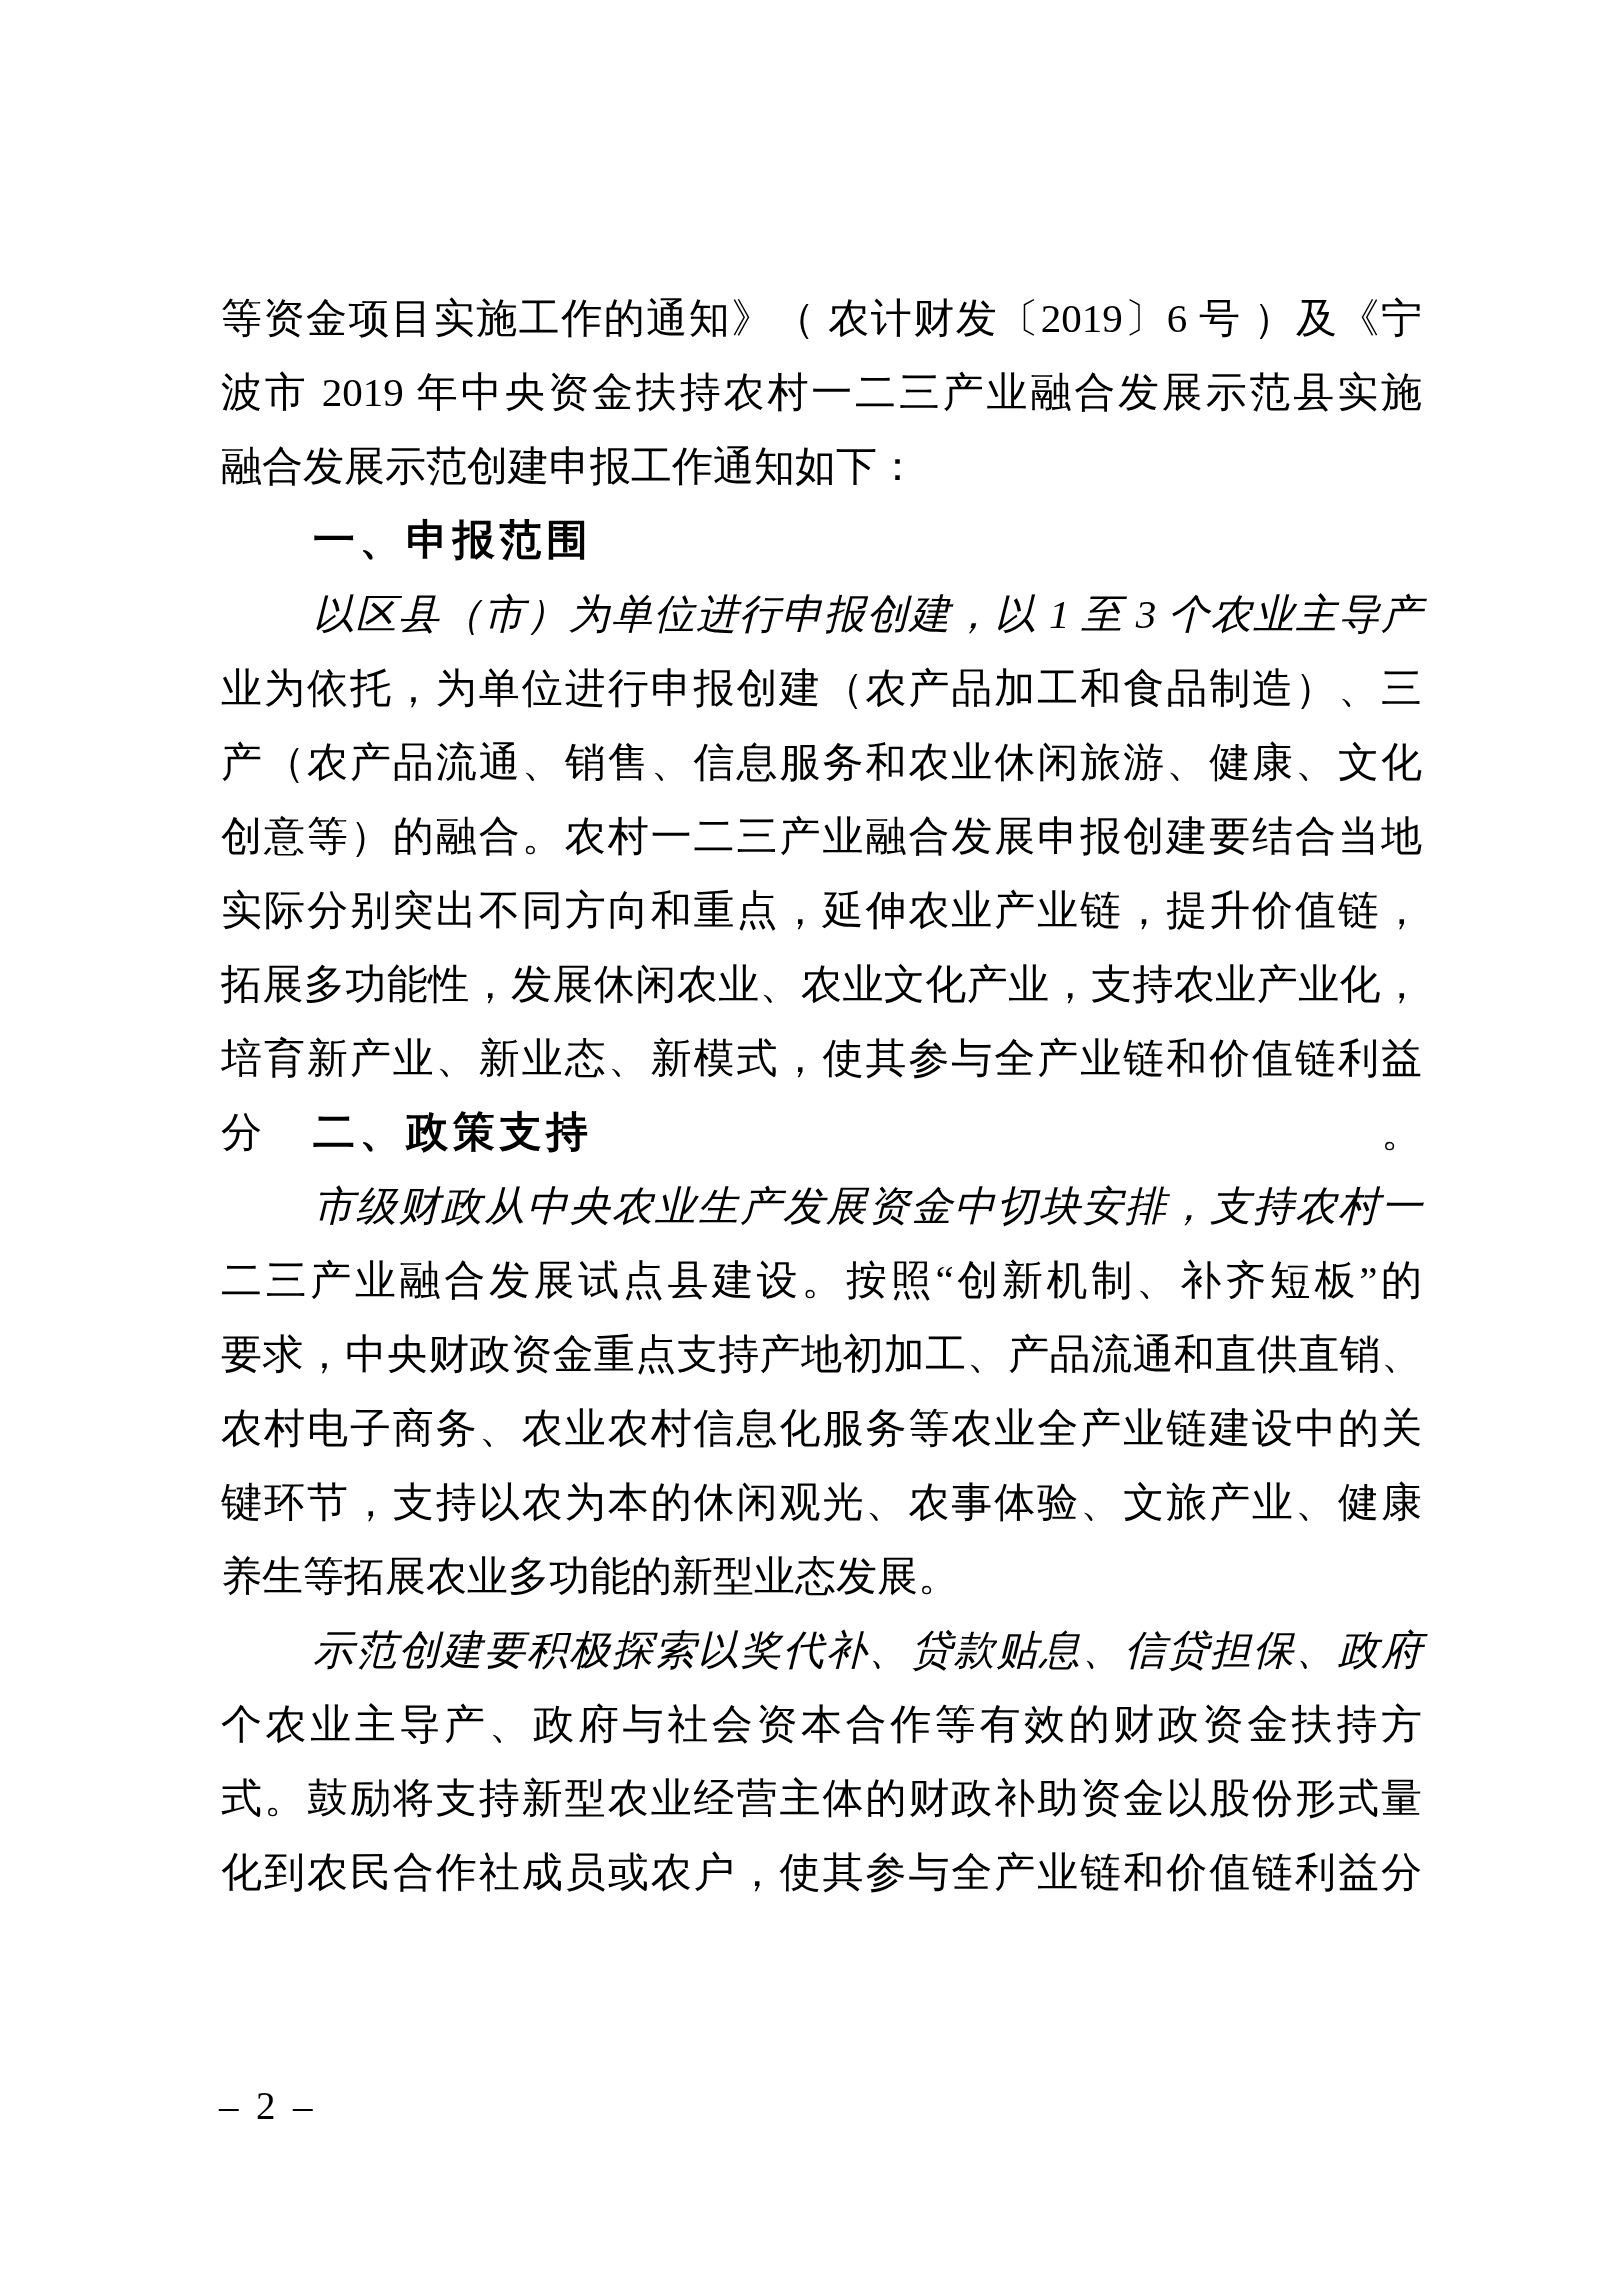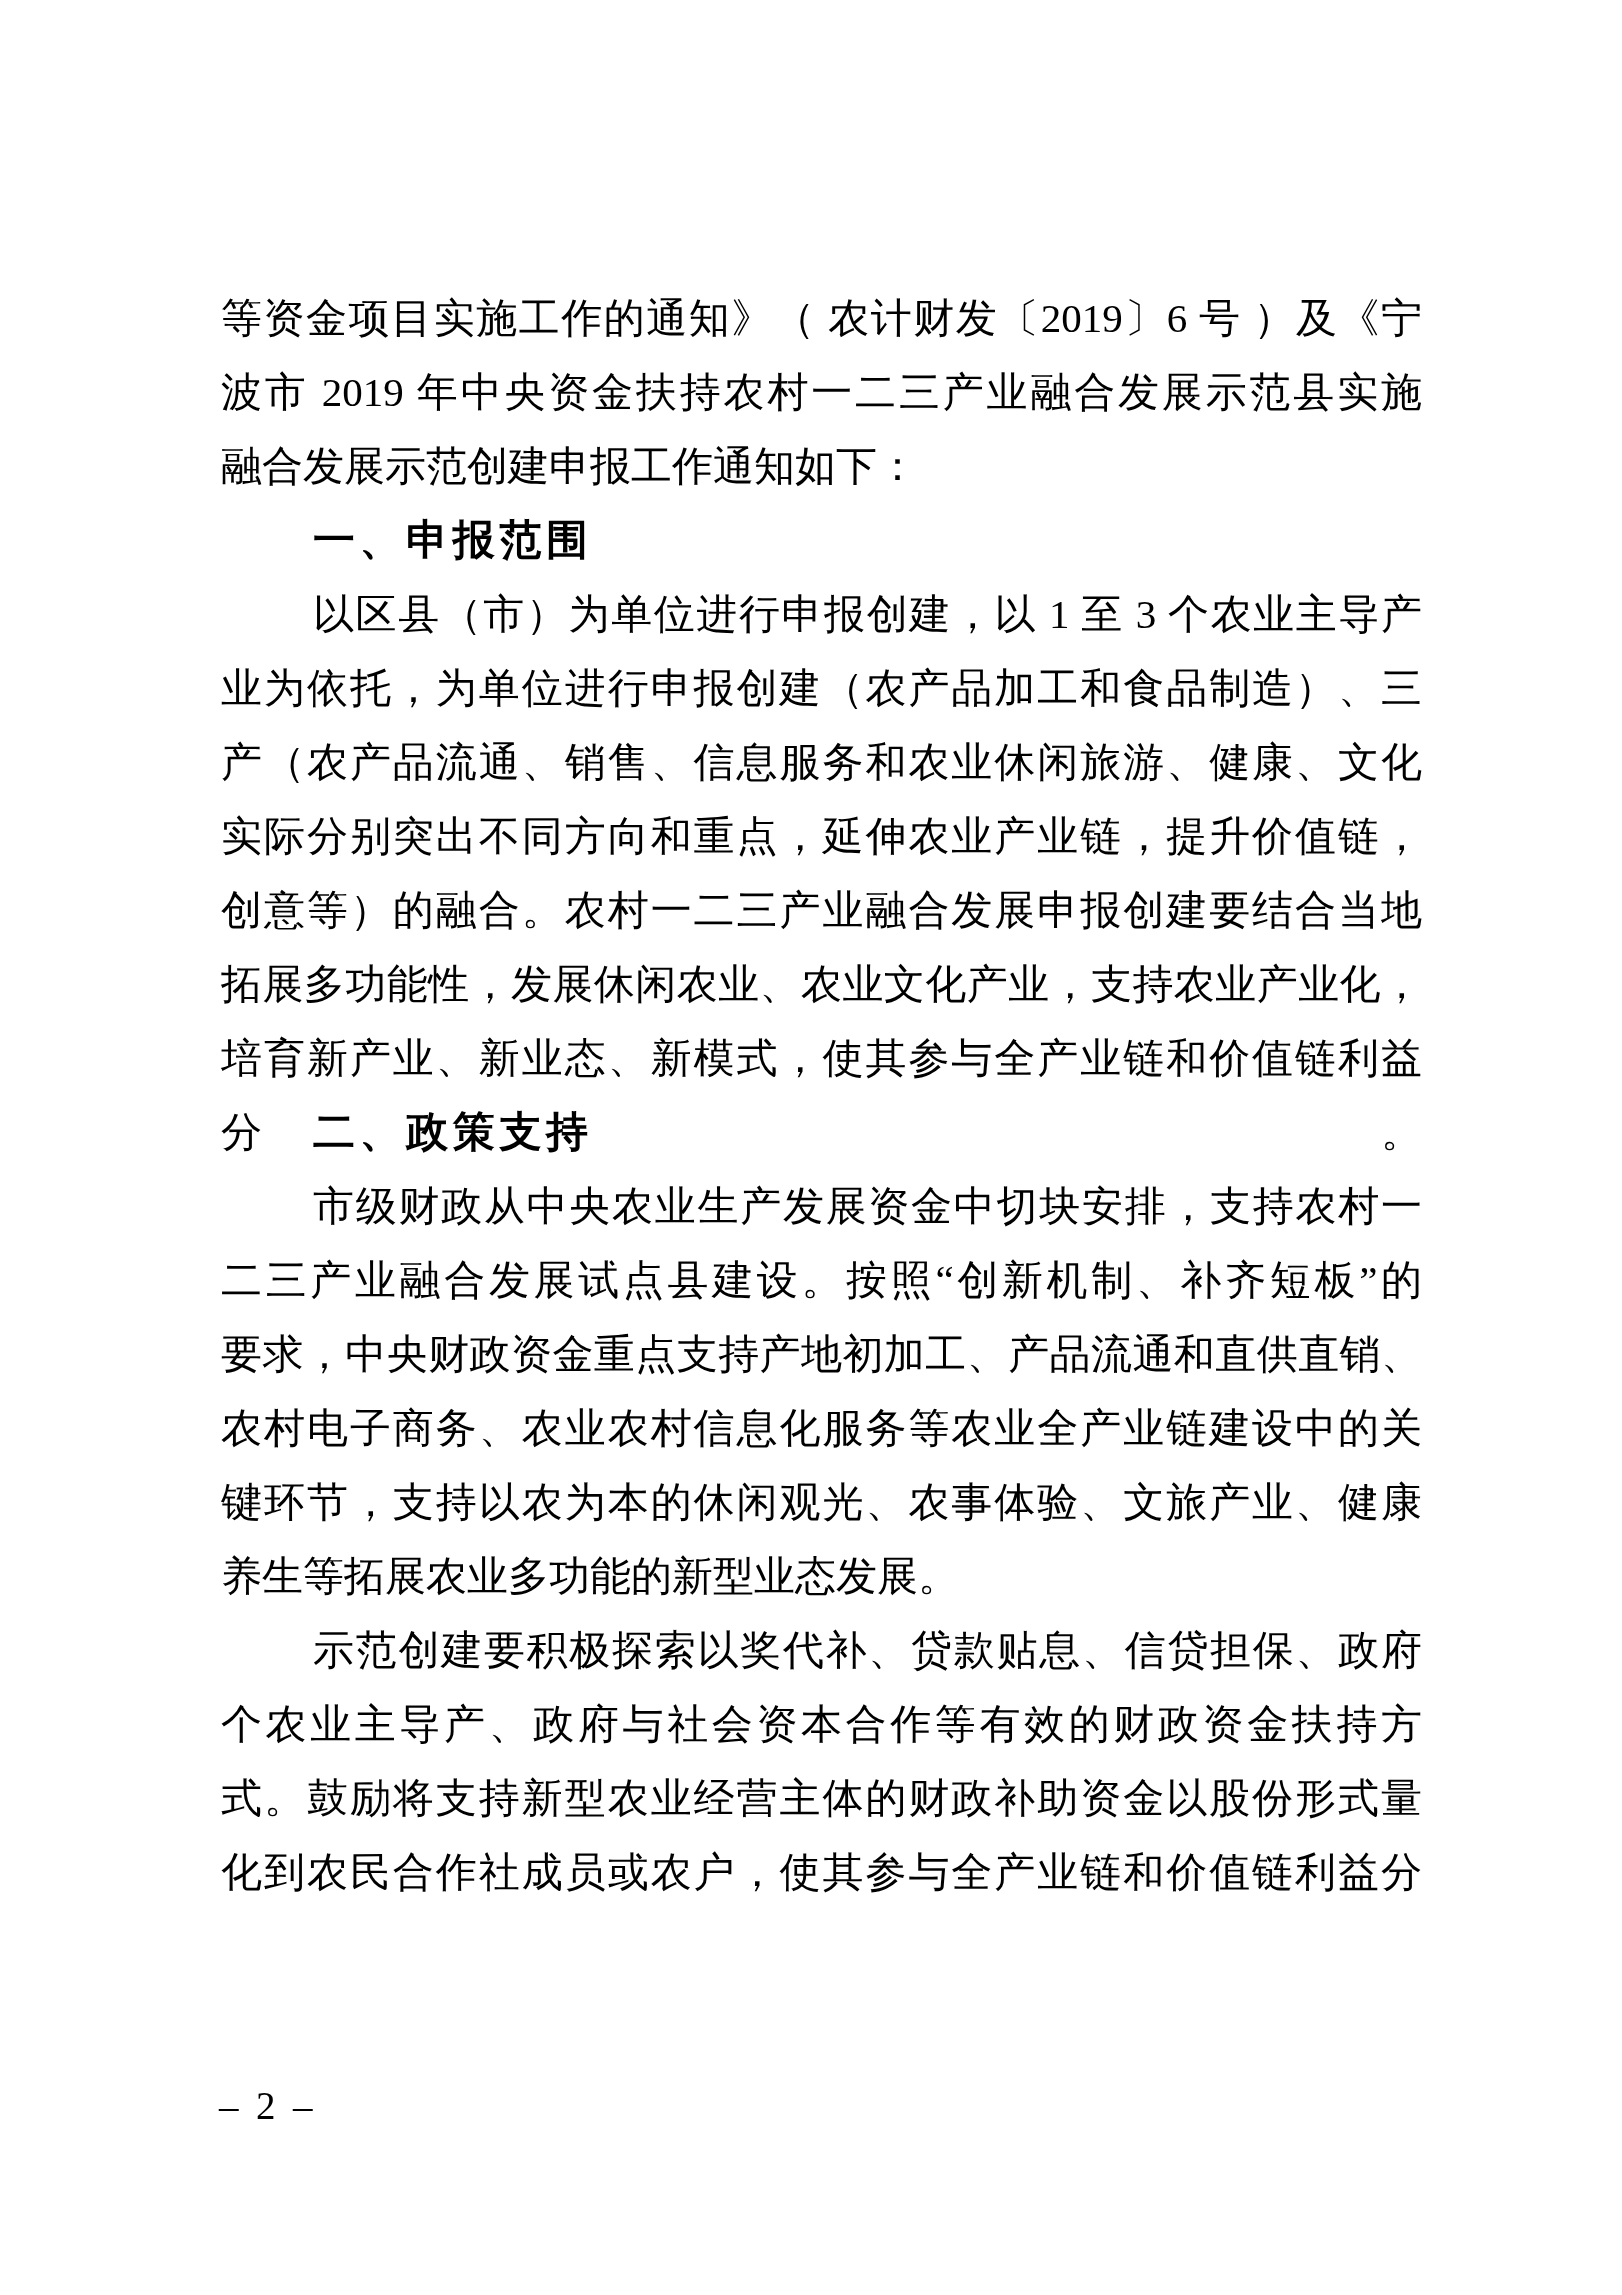--- a/index.html
+++ b/index.html
@@ -33,20 +33,21 @@
     white-space: nowrap;
     text-justify: inter-character;
   }
   .line.full {
     white-space: normal;
     text-align: justify;
     text-align-last: justify;
   }
   .line.indent {
     text-indent: 92px;
+    font-style: italic;
   }
   .line.heading {
     font-family: "Liberation Sans", sans-serif;
     font-weight: 700;
     font-size: 42px;
     letter-spacing: 4.6px;
     text-indent: 92px;
     text-align: right;
     text-align-last: left;
   }
@@ -68,22 +69,22 @@
 <div class="sheet">
 
   <div class="textblock">
     <div class="line full">等资金项目实施工作的通知》（ 农计财发〔2019〕6 号 ）及《宁</div>
     <div class="line full">波市 2019 年中央资金扶持农村一二三产业融合发展示范县实施</div>
     <div class="line">融合发展示范创建申报工作通知如下：</div>
     <div class="line heading">一、申报范围</div>
     <div class="line full indent">以区县（市）为单位进行申报创建，以 1 至 3 个农业主导产</div>
     <div class="line full">业为依托，为单位进行申报创建（农产品加工和食品制造）、三</div>
     <div class="line full">产（农产品流通、销售、信息服务和农业休闲旅游、健康、文化</div>
+    <div class="line full">创意等）的融合。农村一二三产业融合发展申报创建要结合当地</div>
     <div class="line full">实际分别突出不同方向和重点，延伸农业产业链，提升价值链，</div>
-    <div class="line full">创意等）的融合。农村一二三产业融合发展申报创建要结合当地</div>
     <div class="line full">拓展多功能性，发展休闲农业、农业文化产业，支持农业产业化，</div>
     <div class="line full">培育新产业、新业态、新模式，使其参与全产业链和价值链利益分。</div>
     <div class="line heading">二、政策支持</div>
     <div class="line full indent">市级财政从中央农业生产发展资金中切块安排，支持农村一</div>
     <div class="line full">二三产业融合发展试点县建设。按照“创新机制、补齐短板”的</div>
     <div class="line full">要求，中央财政资金重点支持产地初加工、产品流通和直供直销、</div>
     <div class="line full">农村电子商务、农业农村信息化服务等农业全产业链建设中的关</div>
     <div class="line full">键环节，支持以农为本的休闲观光、农事体验、文旅产业、健康</div>
     <div class="line">养生等拓展农业多功能的新型业态发展。</div>
     <div class="line full indent">示范创建要积极探索以奖代补、贷款贴息、信贷担保、政府</div>

